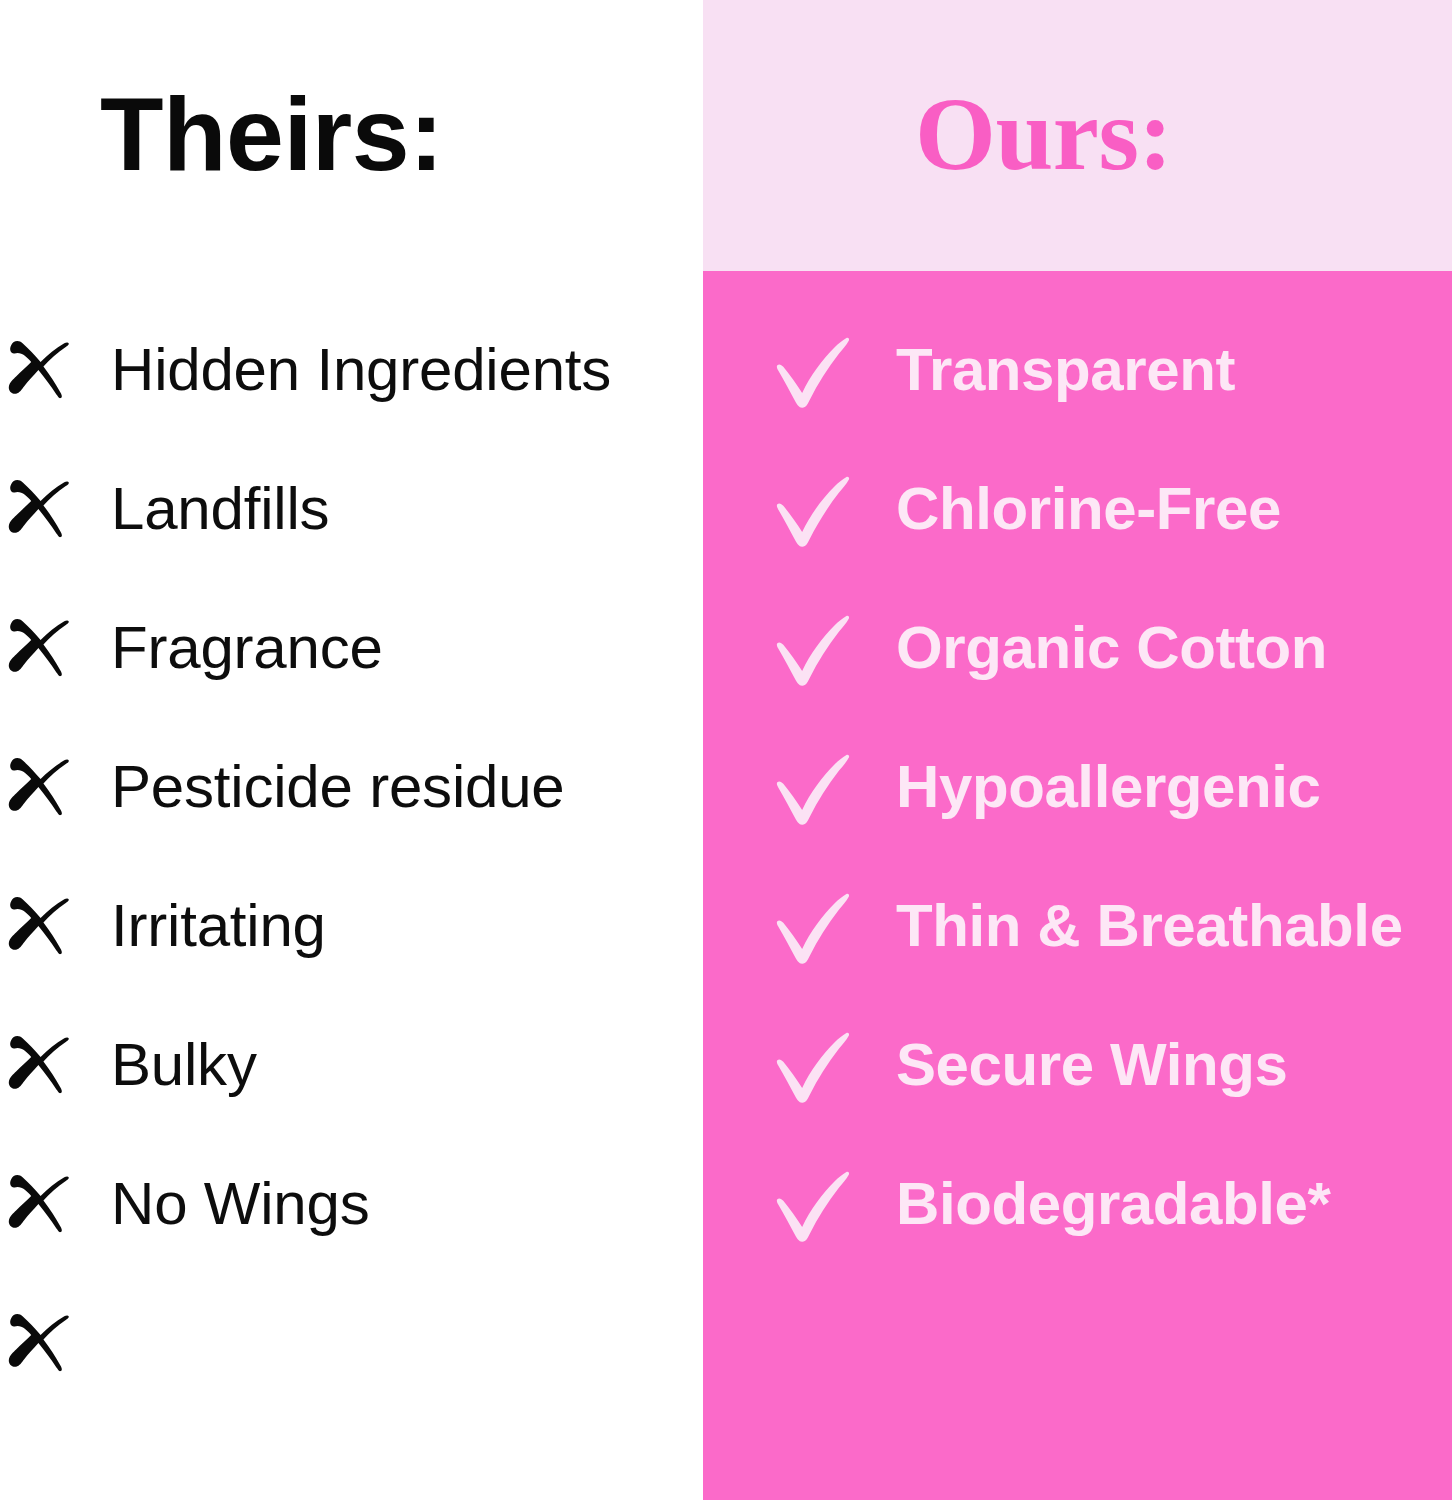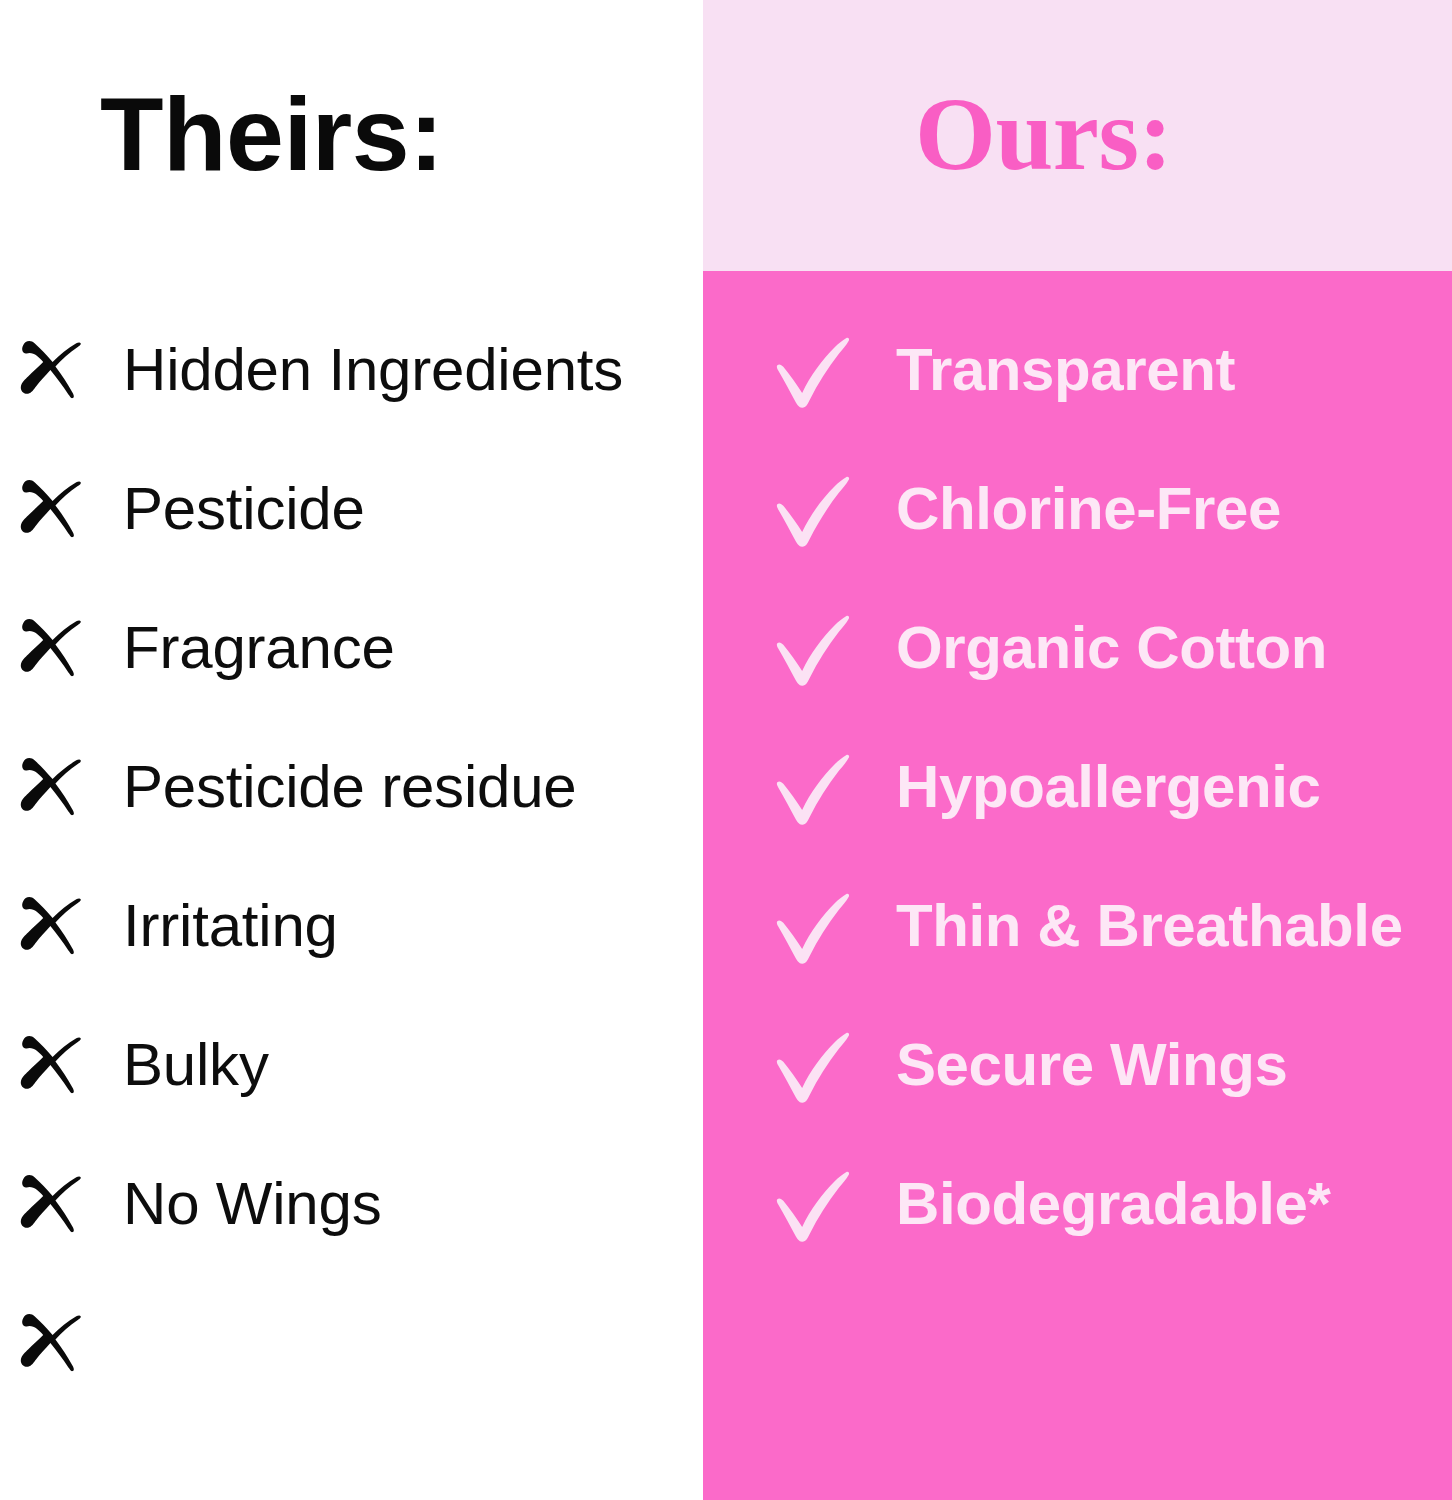--- a/index.html
+++ b/index.html
@@ -58,21 +58,21 @@
     font-size: 104px;
     color: #f95ec4;
     font-family: Liberation Serif, serif;
   }
 
   
   .col {
     position: absolute;
     top: 300px;
   }
-  .col-theirs { left: 16px;   width: 703px; }
+  .col-theirs { left: 4px;   width: 703px; }
   .col-ours   { left: 703px; width: 749px; padding-left: 26px; }
 
   .row {
     position: relative;
     height: 139px;
     display: flex;
     align-items: center;
   }
 
   
@@ -136,21 +136,21 @@
       </span>
       <span class="label label-theirs">Hidden Ingredients</span>
     </div>
 
     <div class="row">
       <span class="mark mark-x">
         <svg viewBox="0 0 100 100" aria-hidden="true">
           <path fill="#0a0a0a" d="M7 16c3-7 11-8 16-3 9 8 17 17 25 26 10-10 21-19 33-26 2-1 5-2 6 0 1 2-2 4-4 5-12 8-22 17-31 27 9 12 17 24 24 37 1 2 3 6 0 7-3 1-4-3-6-5-8-12-16-23-25-34-7 8-14 15-20 23-3 4-6 9-11 10-6 1-11-4-10-10 1-6 6-10 10-14 7-7 14-13 21-20C29 31 20 24 12 27 7 28 4 22 7 16z"></path>
         </svg>
       </span>
-      <span class="label label-theirs">Pesticide</span>
+      <span class="label label-theirs">Landfills</span>
     </div>
 
     <div class="row">
       <span class="mark mark-x">
         <svg viewBox="0 0 100 100" aria-hidden="true">
           <path fill="#0a0a0a" d="M7 16c3-7 11-8 16-3 9 8 17 17 25 26 10-10 21-19 33-26 2-1 5-2 6 0 1 2-2 4-4 5-12 8-22 17-31 27 9 12 17 24 24 37 1 2 3 6 0 7-3 1-4-3-6-5-8-12-16-23-25-34-7 8-14 15-20 23-3 4-6 9-11 10-6 1-11-4-10-10 1-6 6-10 10-14 7-7 14-13 21-20C29 31 20 24 12 27 7 28 4 22 7 16z"></path>
         </svg>
       </span>
       <span class="label label-theirs">Fragrance</span>
     </div>

